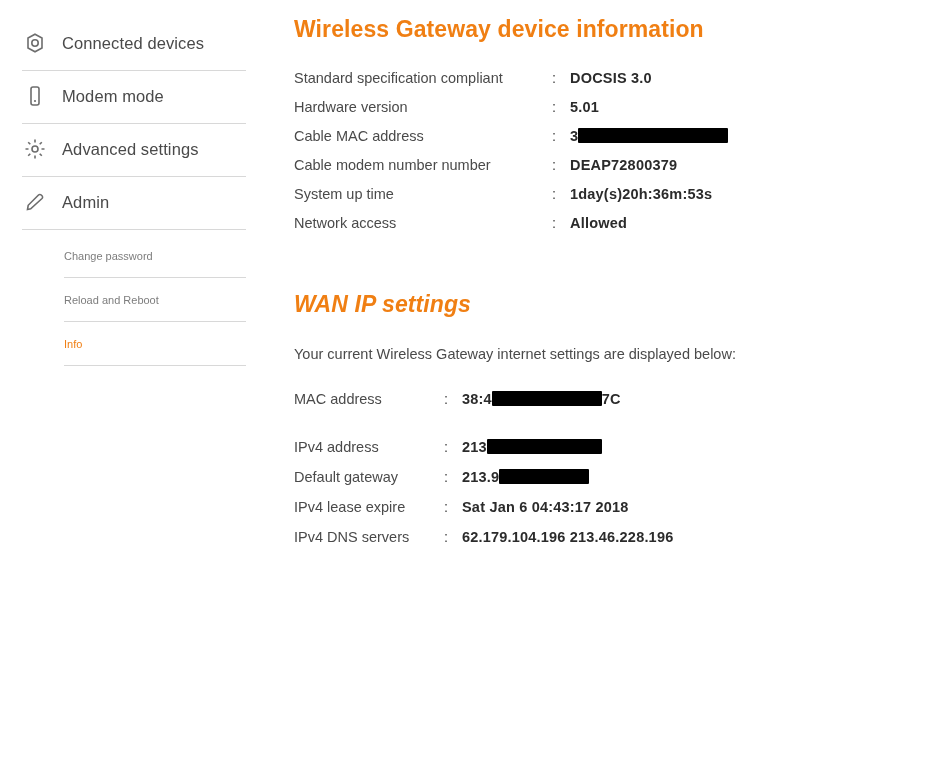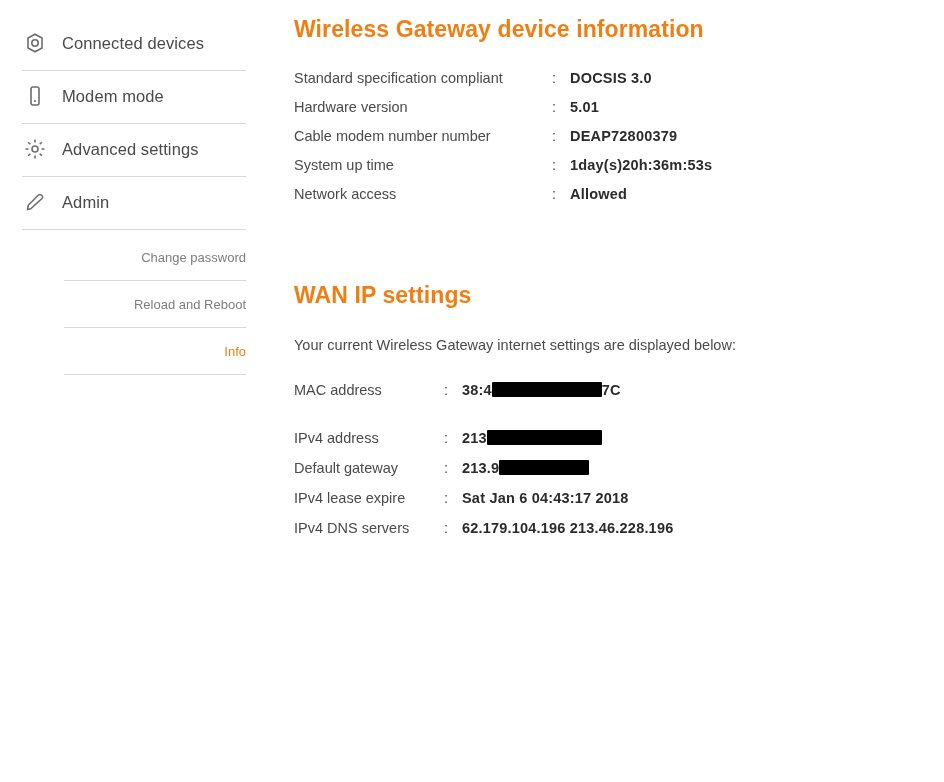--- a/index.html
+++ b/index.html
@@ -49,25 +49,24 @@
     font-size: 16.5px;
     color: #4a4a4a;
     letter-spacing: 0.1px;
   }
   .sub-items {
     margin-left: 64px;
     margin-right: 34px;
     margin-top: 4px;
   }
   .sub-item {
-    font-size: 13px;
+    font-size: 11px;
     color: #7d7d7d;
     padding: 16px 0 15px 0;
     border-bottom: 1px solid #d8d8d8;
-    text-align: right;
   }
   .sub-item.active {
     color: #f07f13;
   }
 
   
   .content {
     flex: 1 1 auto;
     padding: 10px 16px 0 14px;
     box-sizing: border-box;
@@ -117,21 +116,22 @@
 
   .redact {
     display: inline-block;
     background: #000000;
     height: 15px;
     vertical-align: -2px;
     border-radius: 1px;
   }
 
   h1.section-title.wan {
-    margin-top: 74px;
+    margin-top: 54px;
+    font-style: italic;
   }
   .wan-desc { margin-top: 28px; }
   table.wan { margin-top: 22px; }
 </style>
 </head>
 <body>
 
 <div class="page">
 
   <nav class="sidebar">
@@ -193,20 +193,27 @@
           <td class="lbl">Standard specification compliant</td>
           <td class="sep">:</td>
           <td class="val">DOCSIS 3.0</td>
         </tr>
         <tr>
           <td class="lbl">Hardware version</td>
           <td class="sep">:</td>
           <td class="val">5.01</td>
         </tr>
         <tr>
+          <td class="lbl">Cable MAC address</td>
+          <td class="sep">:</td>
+          <td class="val">
+            <span>3</span><span class="redact" style="width:150px"></span>
+          </td>
+        </tr>
+        <tr>
           <td class="lbl">Cable modem number number</td>
           <td class="sep">:</td>
           <td class="val">DEAP72800379</td>
         </tr>
         <tr>
           <td class="lbl">System up time</td>
           <td class="sep">:</td>
           <td class="val">1day(s)20h:36m:53s</td>
         </tr>
         <tr>

